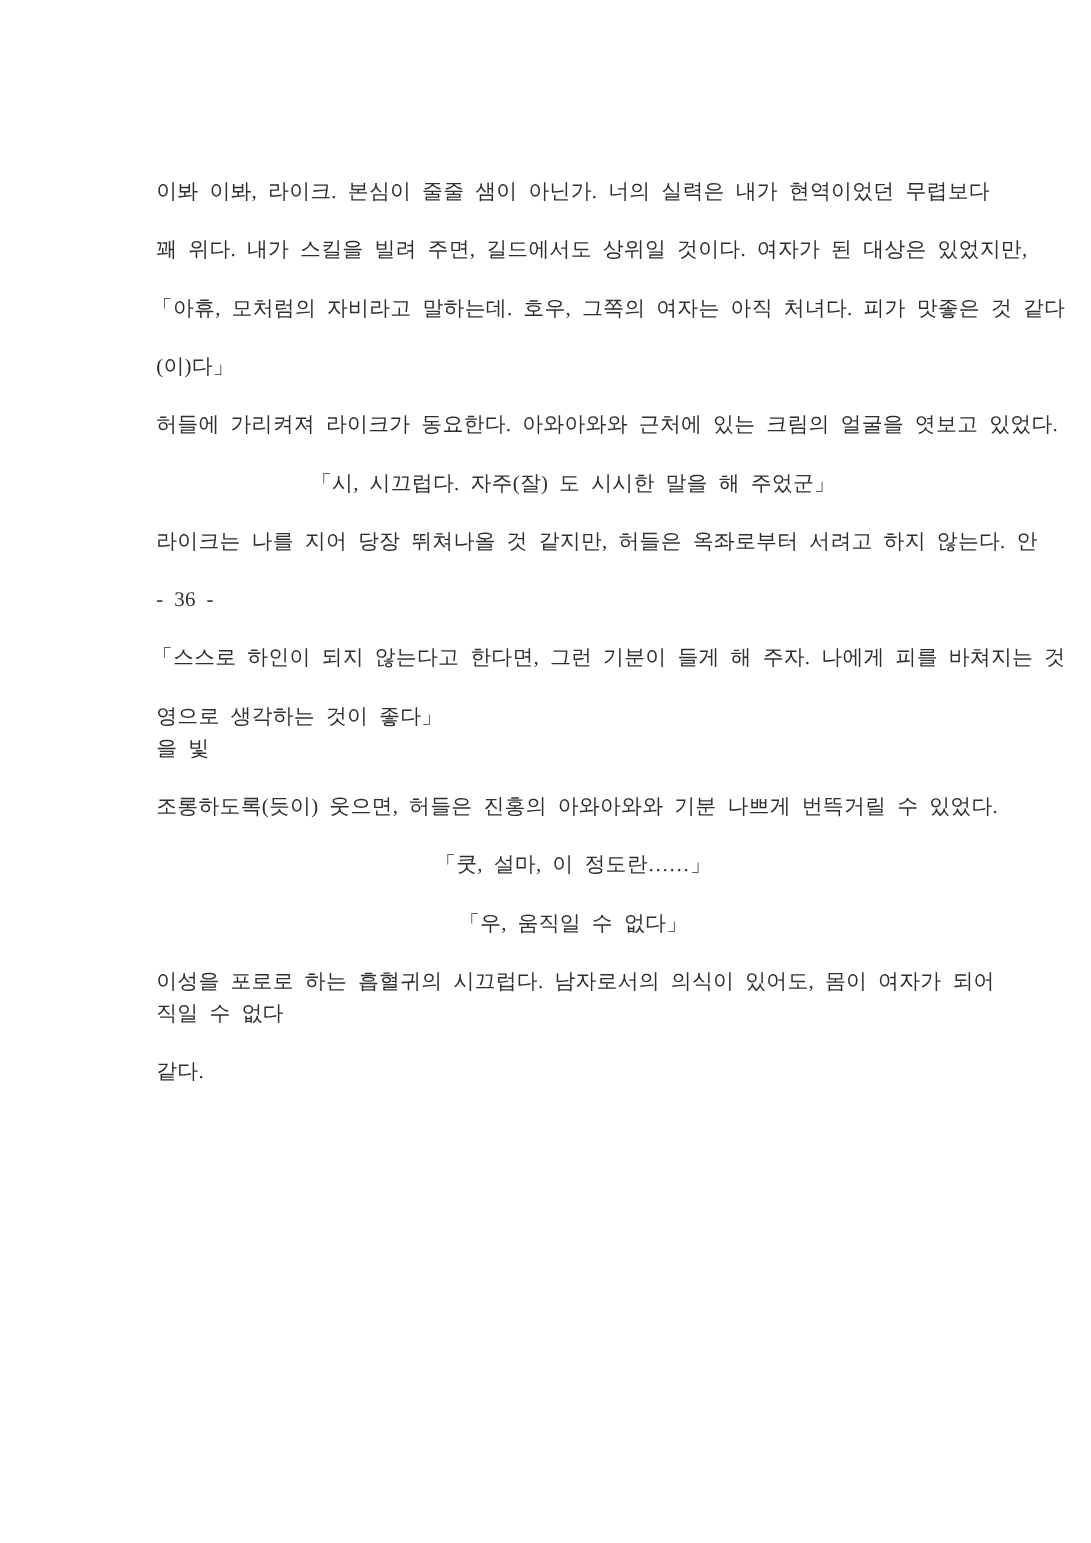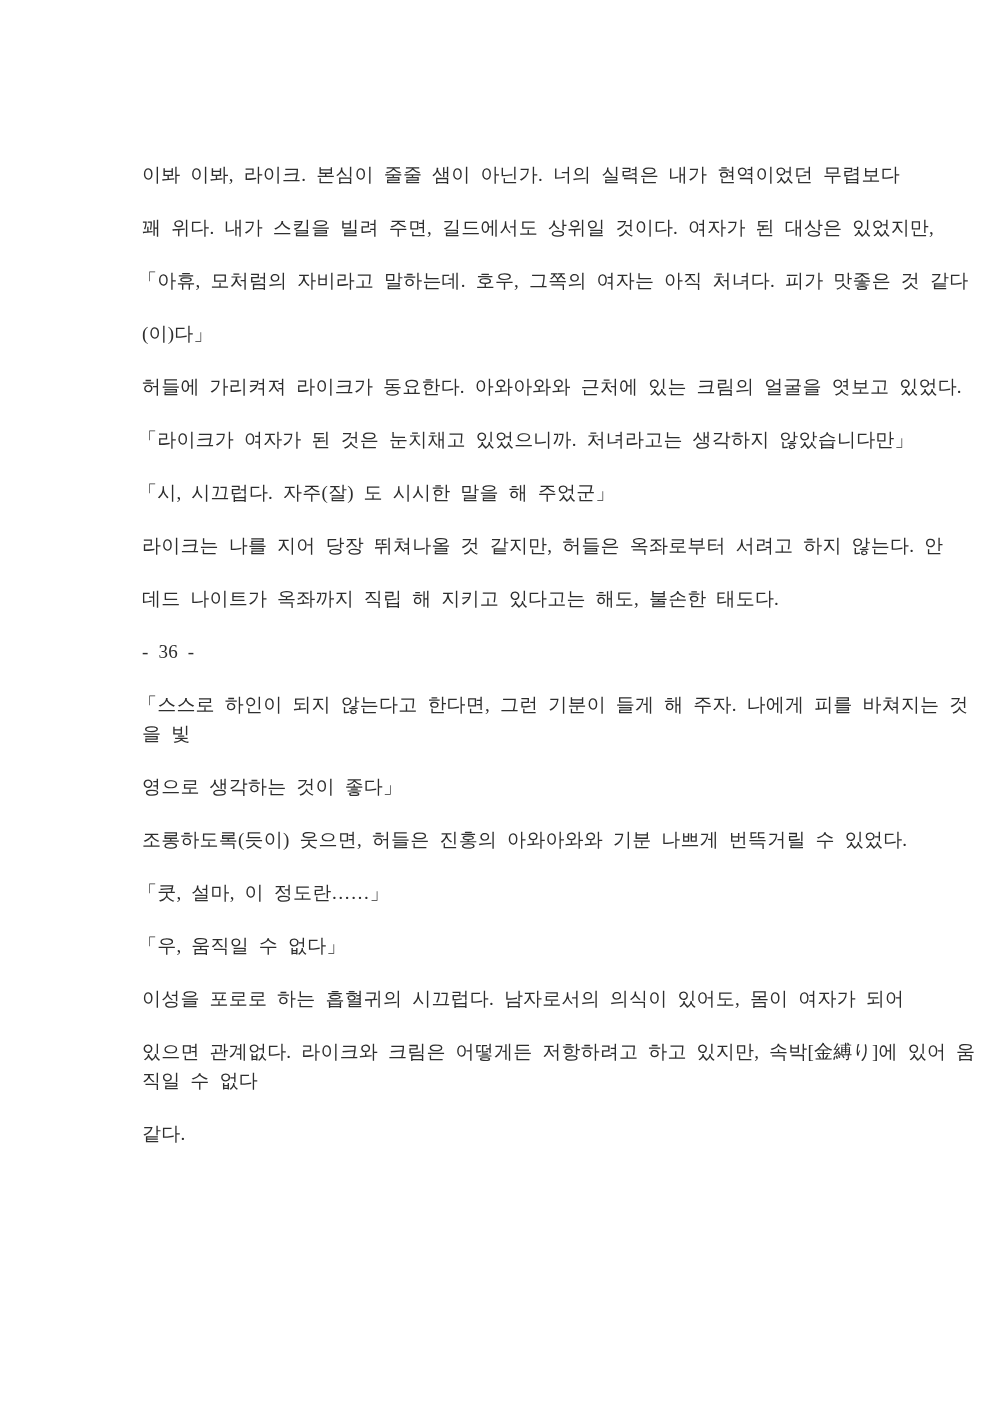--- a/index.html
+++ b/index.html
@@ -26,39 +26,37 @@
     letter-spacing: 0.2px;
     font-weight: 400;
   }
   
   .line.wrap {
     margin-top: 1px;
   }
   
   .line.dialogue {
     margin-left: -4px;
+    text-align: center;
   }
 </style>
 </head>
 <body>
 
 <div class="page">
   <div class="line">이봐 이봐, 라이크. 본심이 줄줄 샘이 아닌가. 너의 실력은 내가 현역이었던 무렵보다</div>
   <div class="line">꽤 위다. 내가 스킬을 빌려 주면, 길드에서도 상위일 것이다. 여자가 된 대상은 있었지만,</div>
   <div class="line dialogue">「아휴, 모처럼의 자비라고 말하는데. 호우, 그쪽의 여자는 아직 처녀다. 피가 맛좋은 것 같다</div>
   <div class="line">(이)다」</div>
   <div class="line">허들에 가리켜져 라이크가 동요한다. 아와아와와 근처에 있는 크림의 얼굴을 엿보고 있었다.</div>
-  <div class="line dialogue">「라이크가 여자가 된 것은 눈치채고 있었으니까. 처녀라고는 생각하지 않았습니다만」</div>
   <div class="line dialogue">「시, 시끄럽다. 자주(잘) 도 시시한 말을 해 주었군」</div>
   <div class="line">라이크는 나를 지어 당장 뛰쳐나올 것 같지만, 허들은 옥좌로부터 서려고 하지 않는다. 안</div>
-  <div class="line">데드 나이트가 옥좌까지 직립 해 지키고 있다고는 해도, 불손한 태도다.</div>
   <div class="line">- 36 -</div>
   <div class="line dialogue">「스스로 하인이 되지 않는다고 한다면, 그런 기분이 들게 해 주자. 나에게 피를 바쳐지는 것</div>
+  <div class="line">영으로 생각하는 것이 좋다」</div>
   <div class="line wrap">을 빛</div>
-  <div class="line">영으로 생각하는 것이 좋다」</div>
   <div class="line">조롱하도록(듯이) 웃으면, 허들은 진홍의 아와아와와 기분 나쁘게 번뜩거릴 수 있었다.</div>
   <div class="line dialogue">「쿳, 설마, 이 정도란……」</div>
   <div class="line dialogue">「우, 움직일 수 없다」</div>
   <div class="line">이성을 포로로 하는 흡혈귀의 시끄럽다. 남자로서의 의식이 있어도, 몸이 여자가 되어</div>
-  <div class="line">있으면 관계없다. 라이크와 크림은 어떻게든 저항하려고 하고 있지만, 속박[金縛り]에 있어 움</div>
   <div class="line wrap">직일 수 없다</div>
   <div class="line">같다.</div>
 </div>
 
 </body></html>

